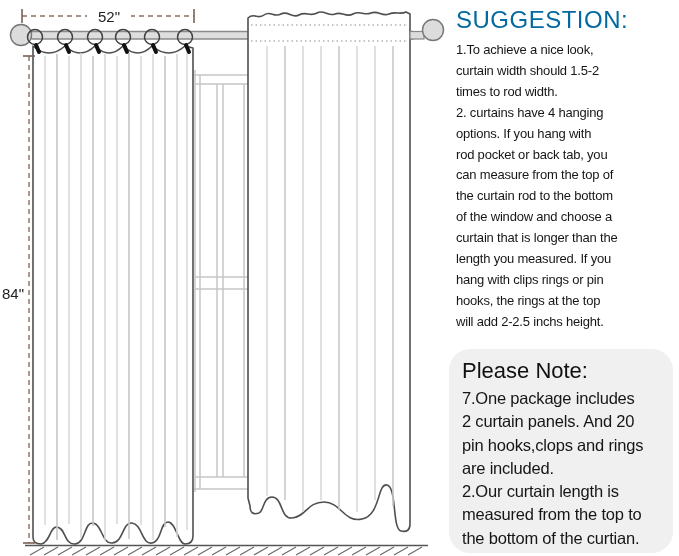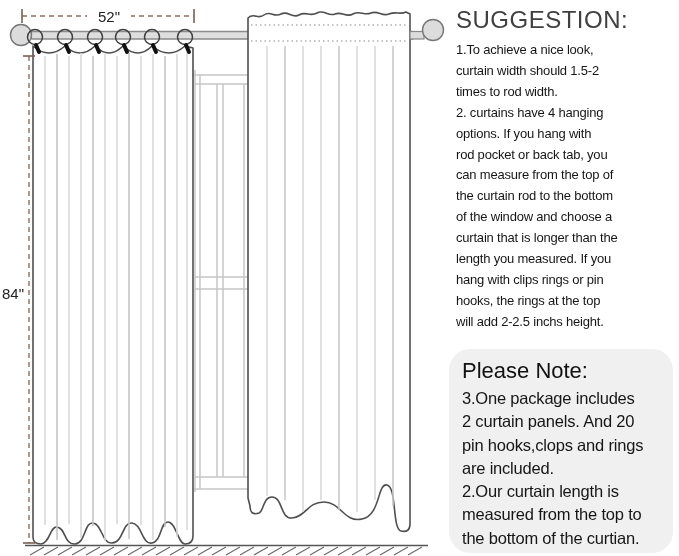--- a/index.html
+++ b/index.html
@@ -4,21 +4,21 @@
 <style>
   html,body{margin:0;padding:0;background:#ffffff;}
   .stage{
     position:relative;width:679px;height:556px;background:#ffffff;overflow:hidden;
     font-family:"Liberation Sans", sans-serif;
   }
   .diagram-svg{position:absolute;left:0;top:0;}
   .dim-label{font-family:"Liberation Sans", sans-serif;font-size:15px;fill:#222222;}
   .text-col{position:absolute;left:456px;top:6px;width:221px;color:#141414;}
   .sugg-title{
-    font-size:24px;letter-spacing:.5px;font-weight:400;color:#404040;
+    font-size:24px;letter-spacing:.5px;font-weight:400;color:#0369a1;
     margin:0 0 6px 0;white-space:pre;
   }
   .sugg-body{
     font-size:13px;line-height:20.9px;letter-spacing:-0.2px;
     white-space:pre;color:#161616;
   }
   .note-box{
     position:absolute;left:449px;top:349px;width:224px;height:204px;
     background:#f0f0f0;border-radius:21px;box-sizing:border-box;
     padding:9px 8px 0 13px;color:#141414;
@@ -189,21 +189,21 @@
 of the window and choose a
 curtain that is longer than the
 length you measured. If you
 hang with clips rings or pin
 hooks, the rings at the top
 will add 2-2.5 inchs height.</div>
   </div>
 
   <div class="note-box">
     <h2 class="note-title">Please Note:</h2>
-    <div class="note-body">3.One package includes
+    <div class="note-body">7.One package includes
 2 curtain panels. And 20
 pin hooks,clops and rings
 are included.
 2.Our curtain length is
 measured from the top to
 the bottom of the curtian.</div>
   </div>
 
 </div>
 

